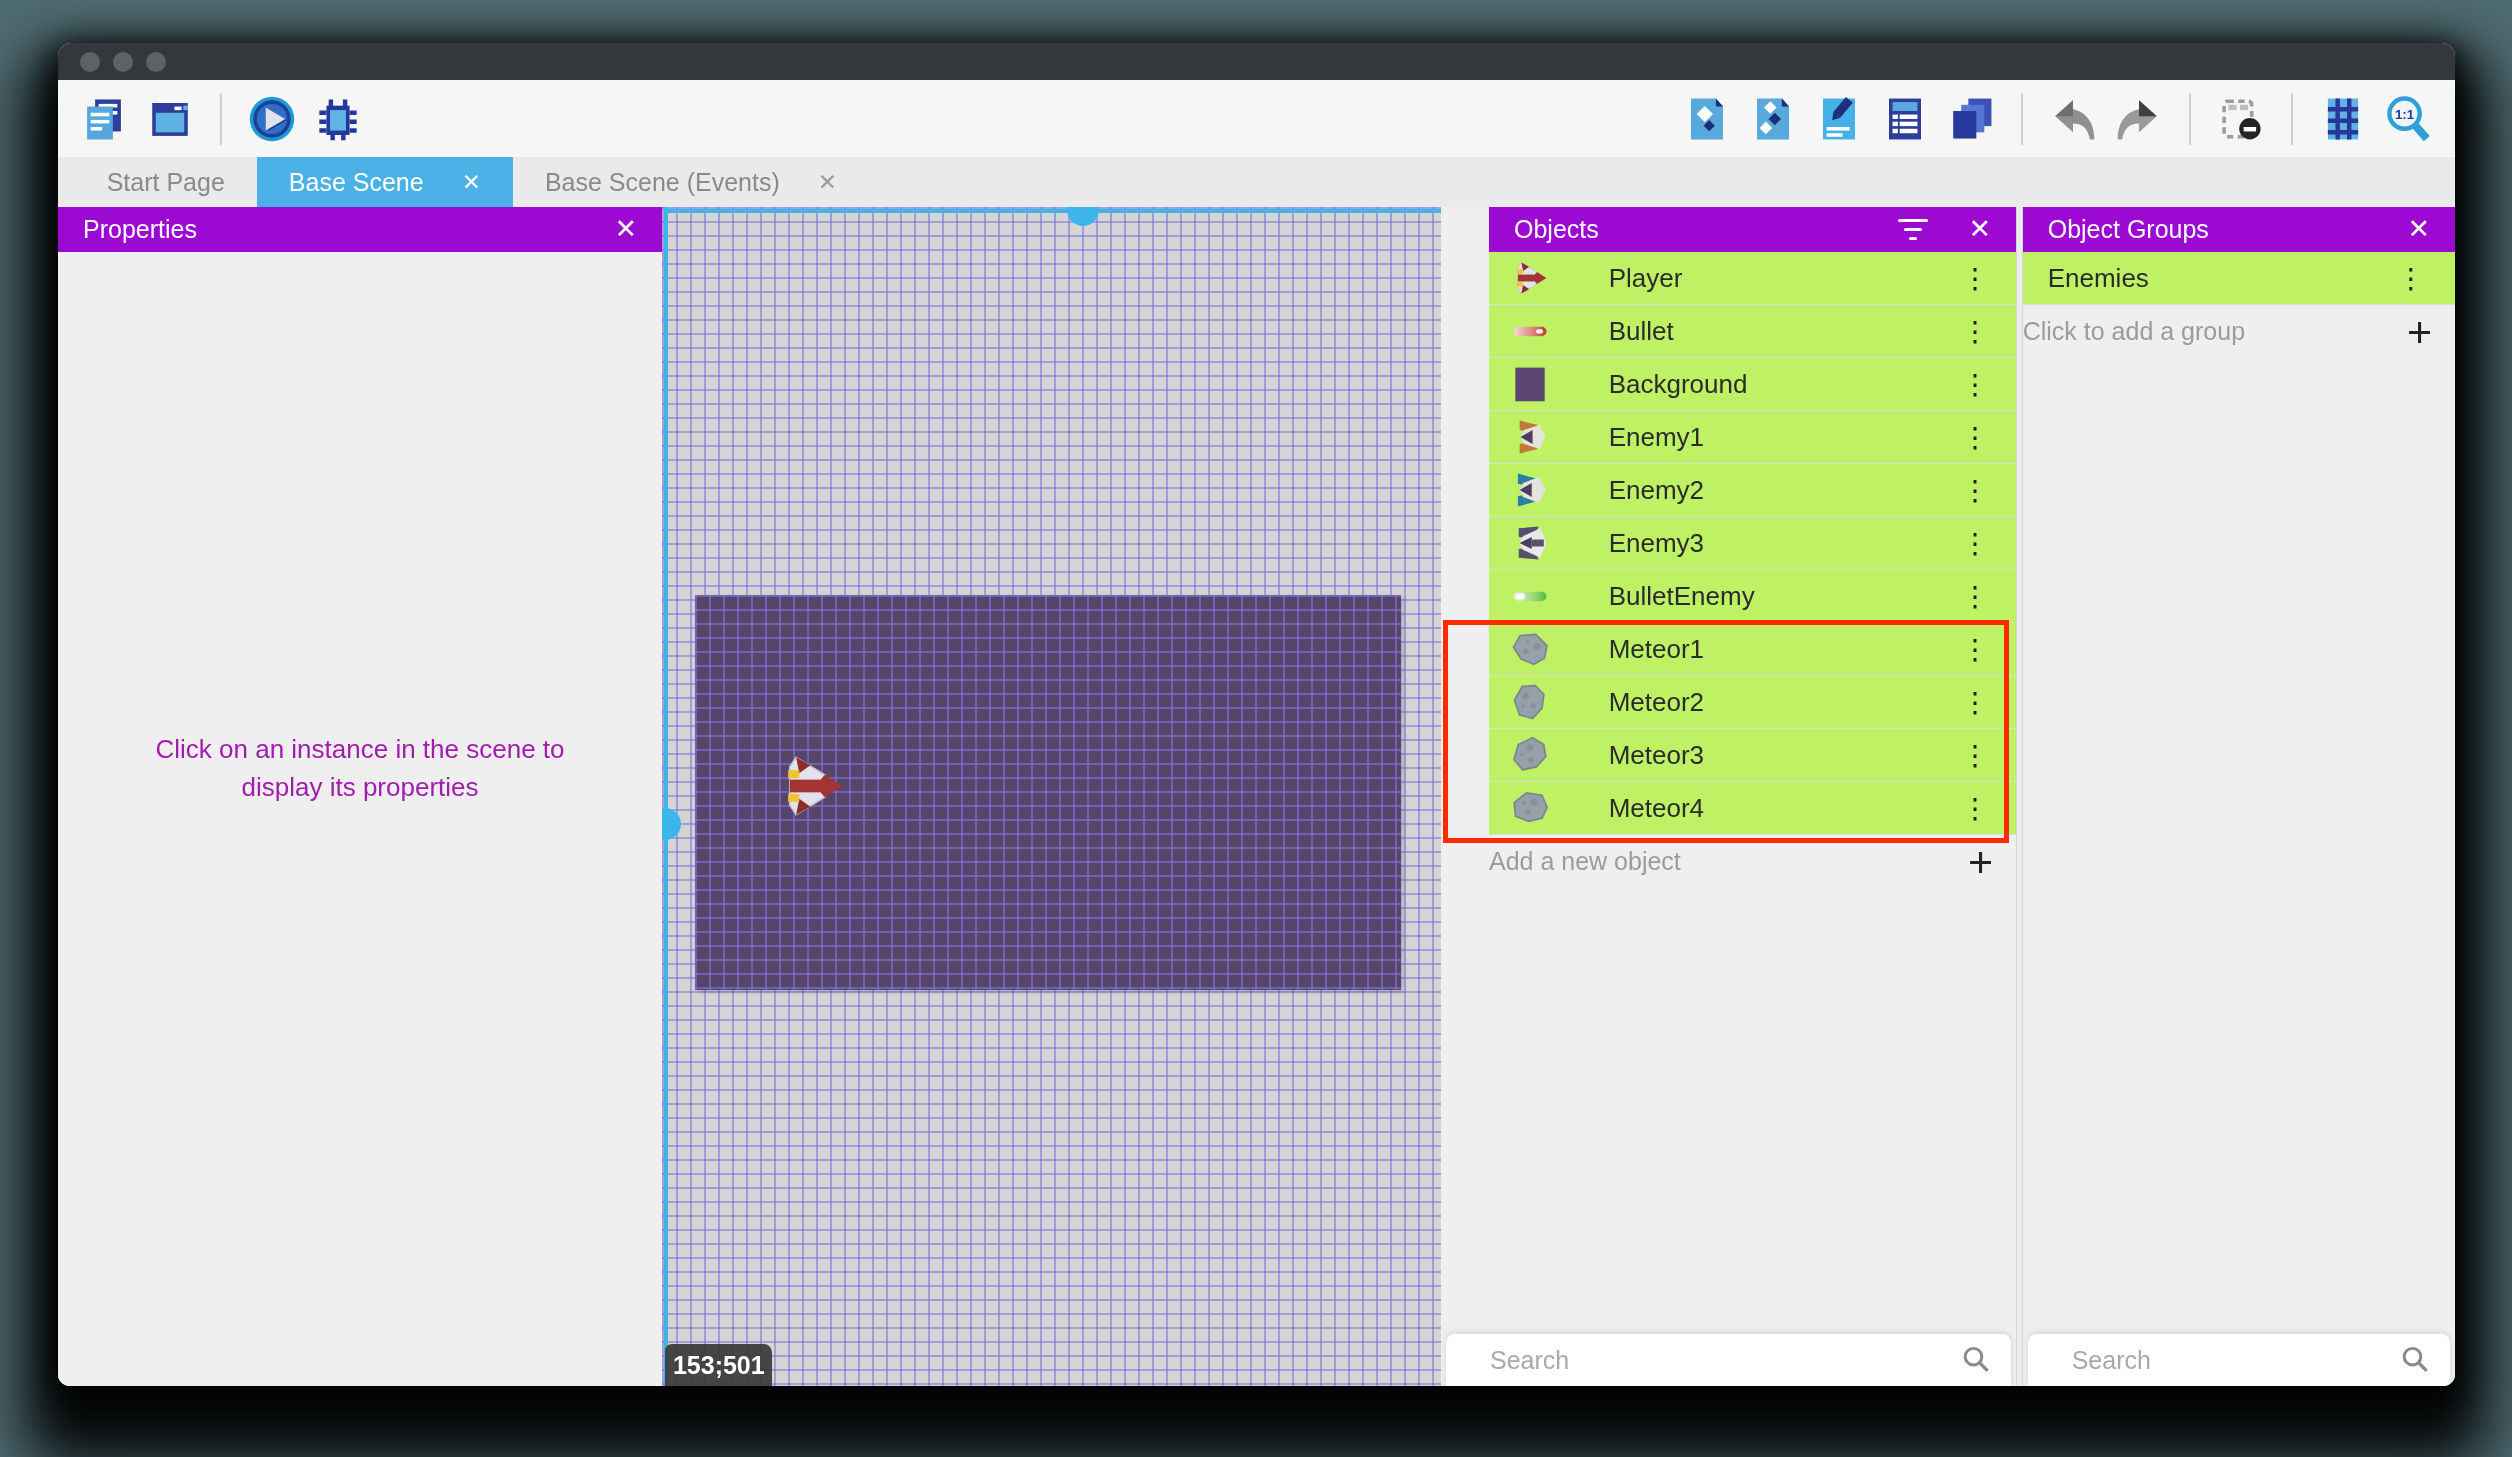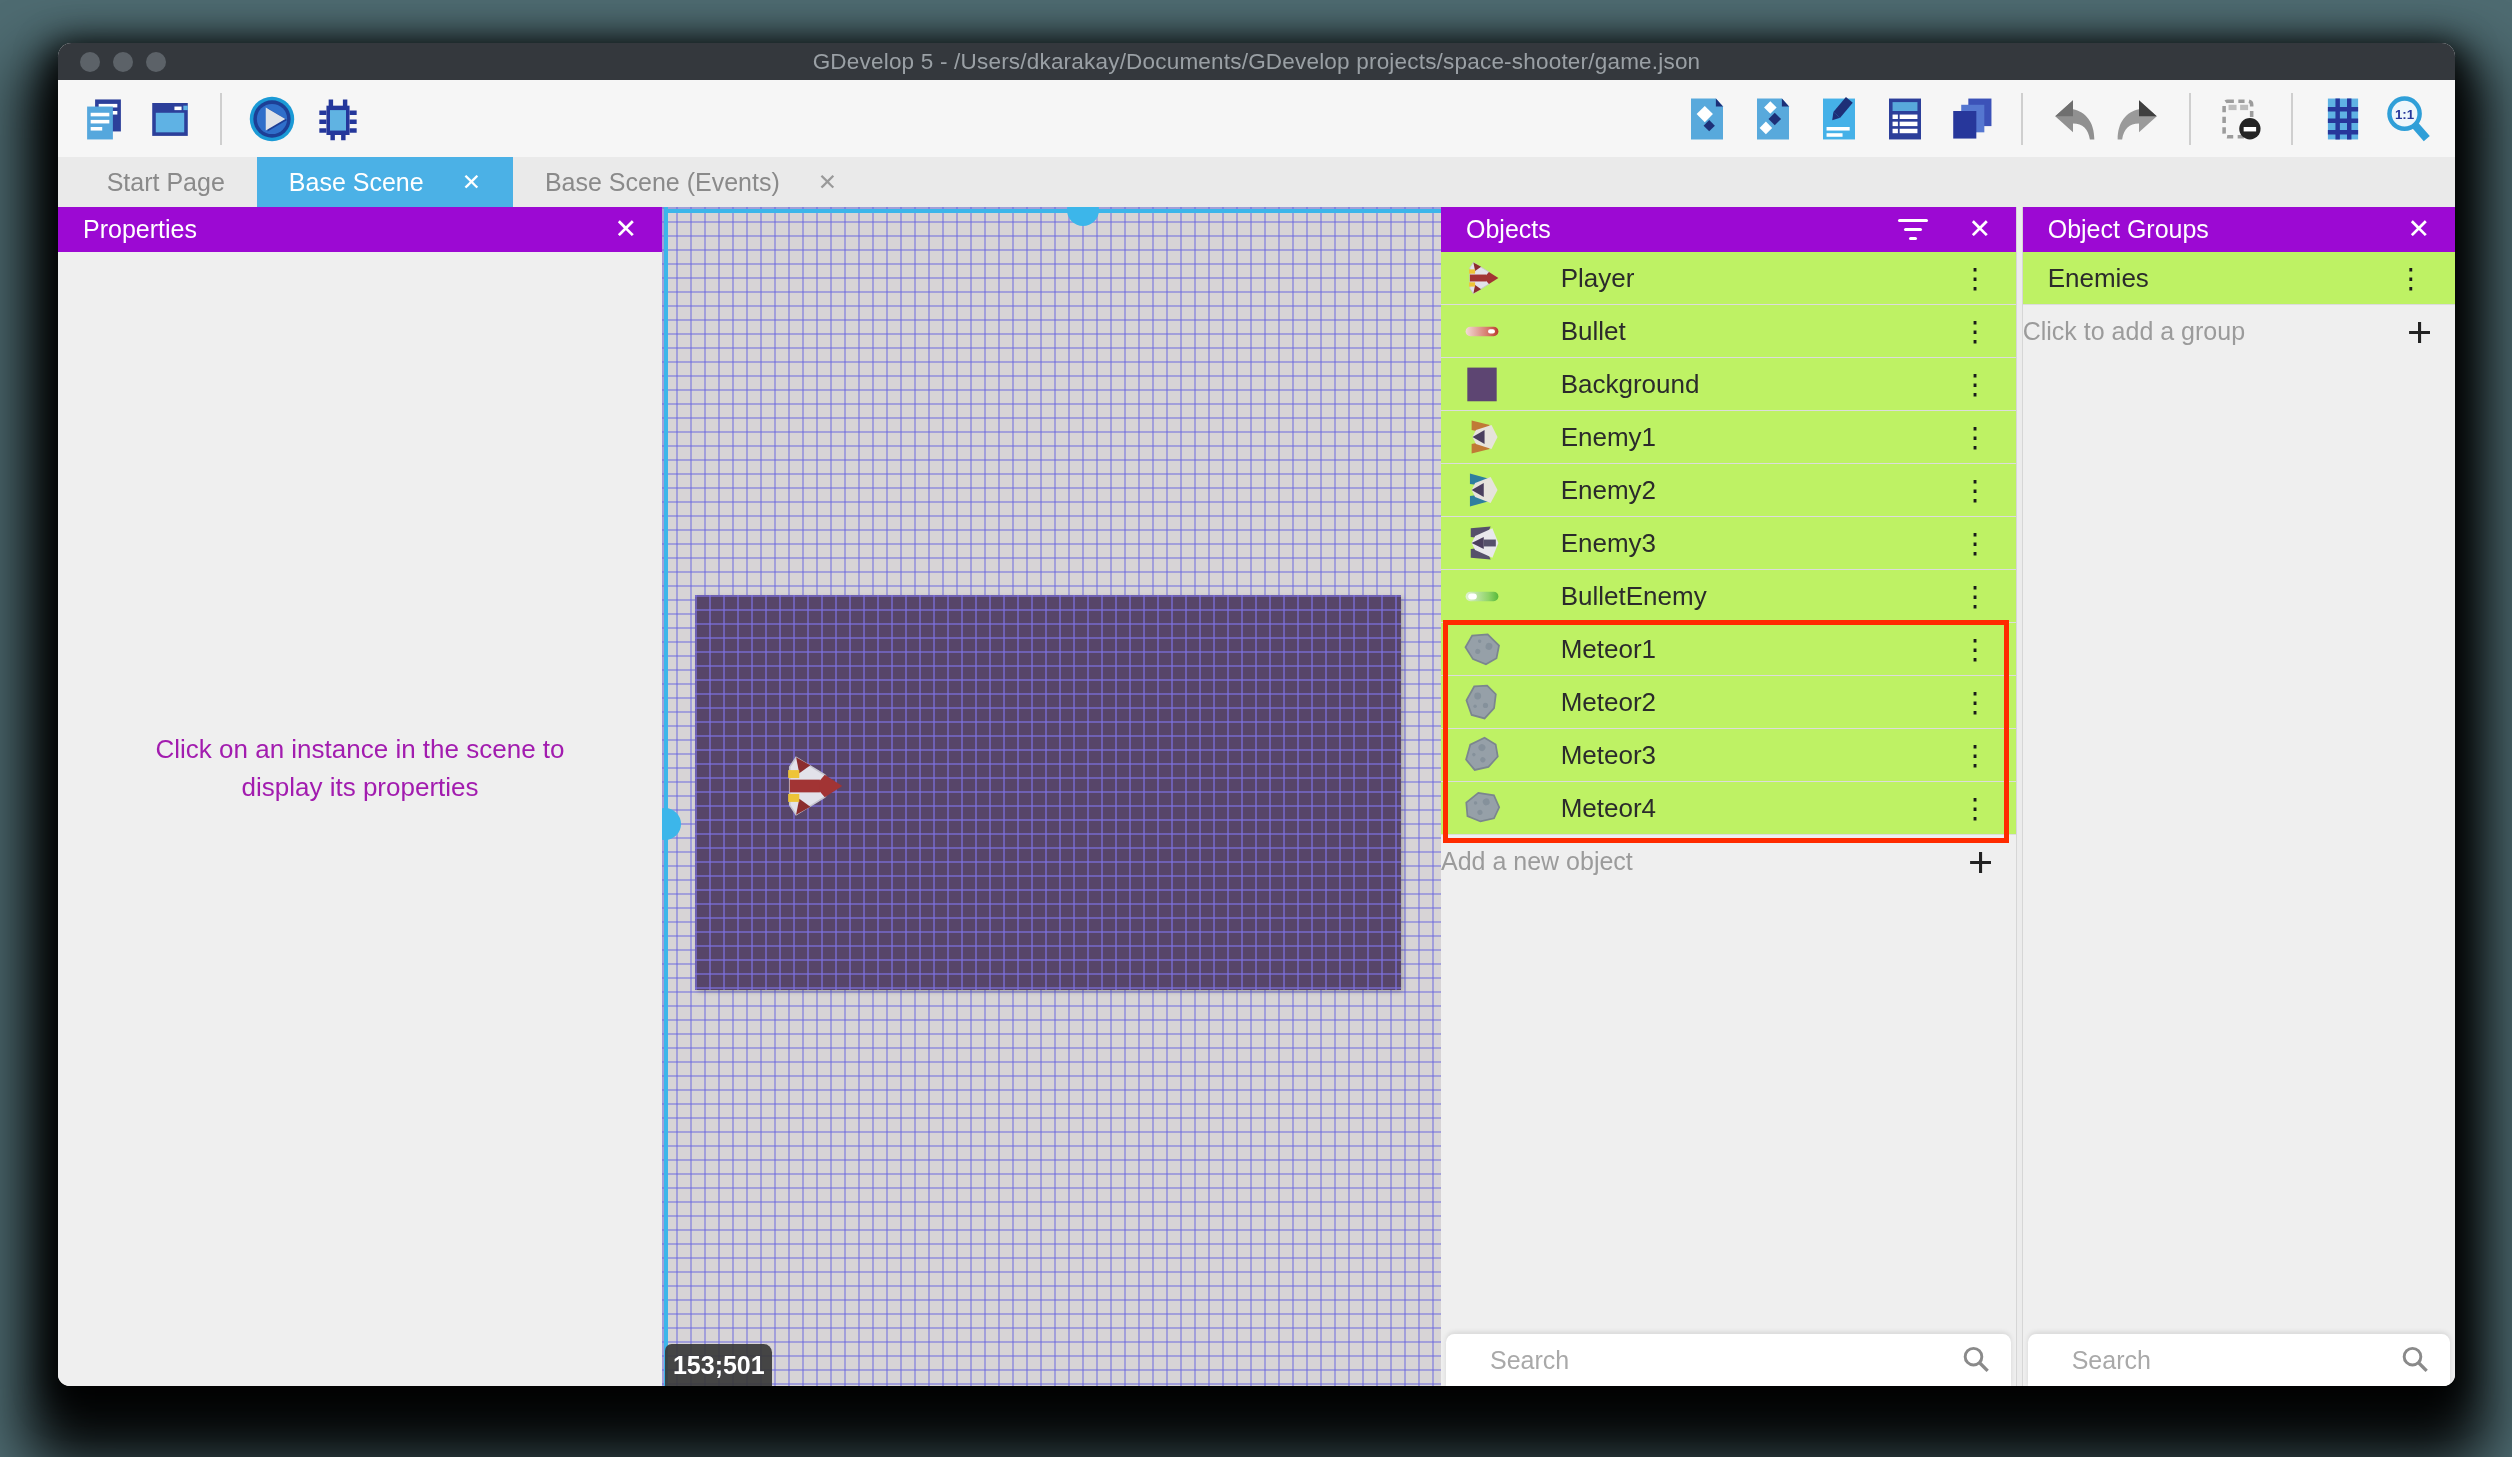--- a/index.html
+++ b/index.html
@@ -76,21 +76,21 @@
   .sel-handle.top { left:405px; top:-13.3px; width:32px; height:32px; }
   .sel-handle.left { left:-13.3px; top:601px; width:32px; height:32px; }
   .ship { position:absolute; left:115px; top:540px; width:70px; height:78px; }
   .ship svg { width:100%; height:100%; }
   .coord-badge { position:absolute; left:3.3px; bottom:0; width:107px; height:42px;
                  background:rgba(56,56,56,.92); color:#fff; font-size:25px; font-weight:bold;
                  display:flex; align-items:center; justify-content:center;
                  border-radius:6.7px 8.3px 0 0; }
 
   
-  .objects-panel { width:575px; background:#efefef; position:relative; display:flex; flex-direction:column; }
+  .objects-panel { width:575px; background:#efefef; position:relative; display:flex; flex-direction:column;padding-left:48px; }
   .list-rows { flex:0 0 auto; }
   .list-row { height:53px; display:flex; align-items:center; padding:0 21.7px;
               border-bottom:1.7px solid #dcdcdc; font-size:26px; color:#2b2b2b; background:#bef264; cursor:pointer; }
   .thumb { width:38px; height:38px; margin-right:60px; flex:0 0 38px; }
   .thumb svg { width:100%; height:100%; display:block; }
   .row-label { flex:1; }
   .kebab { font-size:28px; color:#1a1a1a; padding:0 5px; cursor:pointer; font-family:"DejaVu Sans", sans-serif; }
   .add-row { height:53px; display:flex; align-items:center; 
              color:#9b9b9b; font-size:25px; position:relative; cursor:pointer; }
   .add-plus { position:absolute; right:23px; top:50%; transform:translateY(-50%);
@@ -118,21 +118,20 @@
 
 <div class="stage">
   <div class="window">
 
     <div class="titlebar">
       <div class="traffic">
         <span class="tl"></span>
         <span class="tl"></span>
         <span class="tl"></span>
       </div>
-      <div class="win-title">GDevelop 5 - /Users/dkarakay/Documents/GDevelop projects/space-shooter/game.json</div>
     </div>
 
     <div class="toolbar">
       <div class="tb-group" id="tb-left">
           <button class="tb-btn">
             <span class="tb-icon">
               <svg viewBox="0 0 54 54">
                 <rect x="17" y="5" width="29" height="36" fill="#2c3f9a"></rect>
                 <rect x="21" y="10" width="21" height="4" fill="#fff"></rect>
                 <rect x="21" y="18" width="21" height="4" fill="#fff"></rect>

